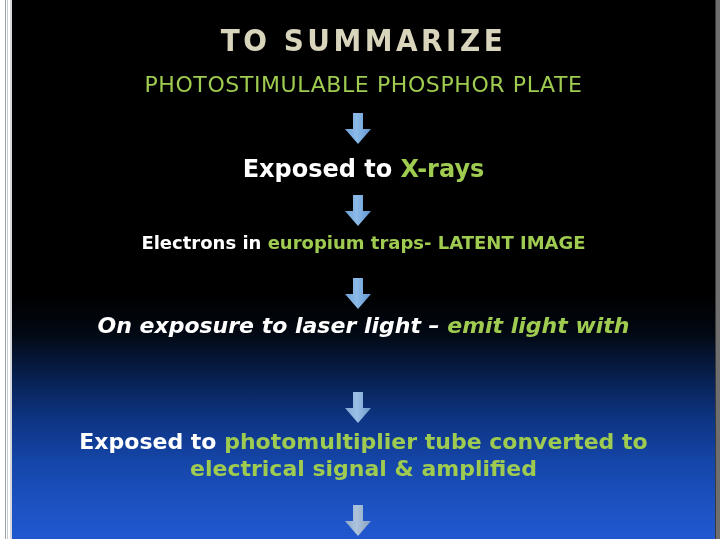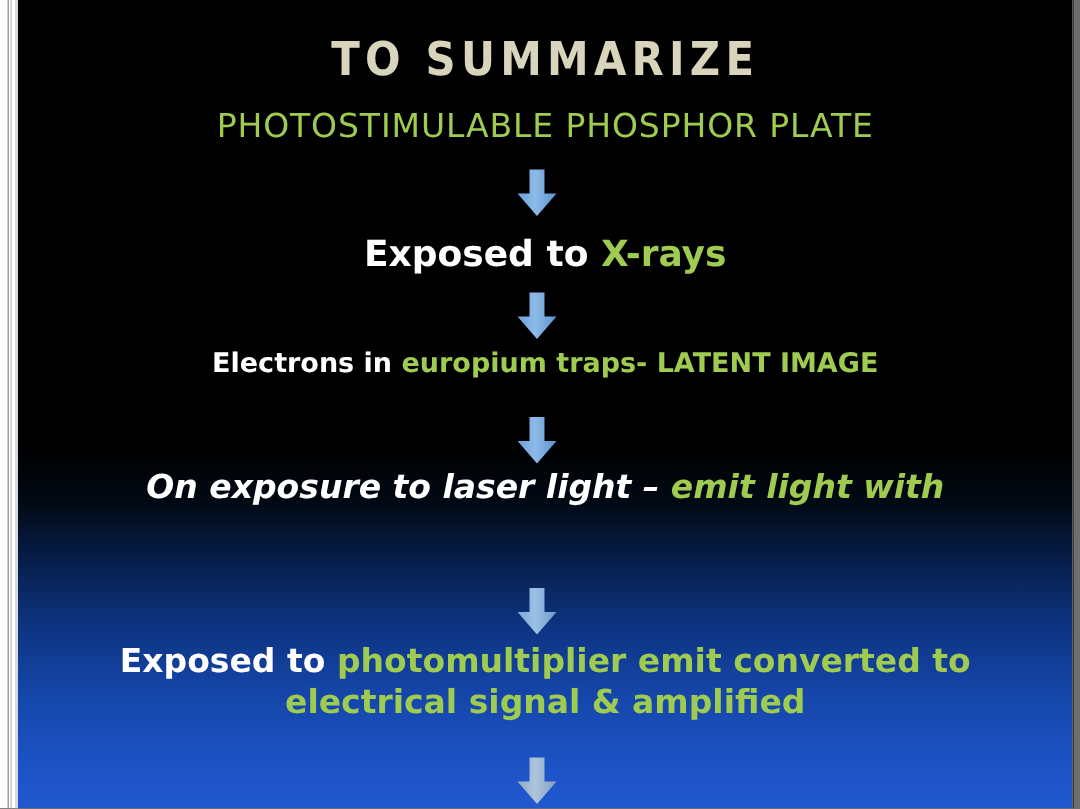--- a/index.html
+++ b/index.html
@@ -225,21 +225,21 @@
             <stop offset="45%" stop-color="#9cc1e6"></stop>
             <stop offset="100%" stop-color="#6f9acb"></stop>
           </linearGradient>
         </defs>
         <polygon points="12,1 22,1 22,17 30,17 17,32 4,17 12,17" fill="url(#ag4)"></polygon>
       </svg>
     </div>
 
     <div class="step step-4">
       <div>
-        <span class="w">Exposed to </span><span class="g">photomultiplier  emit converted to</span>
+        <span class="w">Exposed to </span><span class="g">photomultiplier  tube converted to</span>
       </div>
       <div>
         <span class="g">electrical signal &amp; amplified</span>
       </div>
     </div>
 
     <div class="arrow arrow-5">
       <svg viewBox="0 0 34 34" xmlns="http://www.w3.org/2000/svg" aria-hidden="true">
         <defs>
           <linearGradient id="ag5" x1="0" y1="0" x2="1" y2="0">

